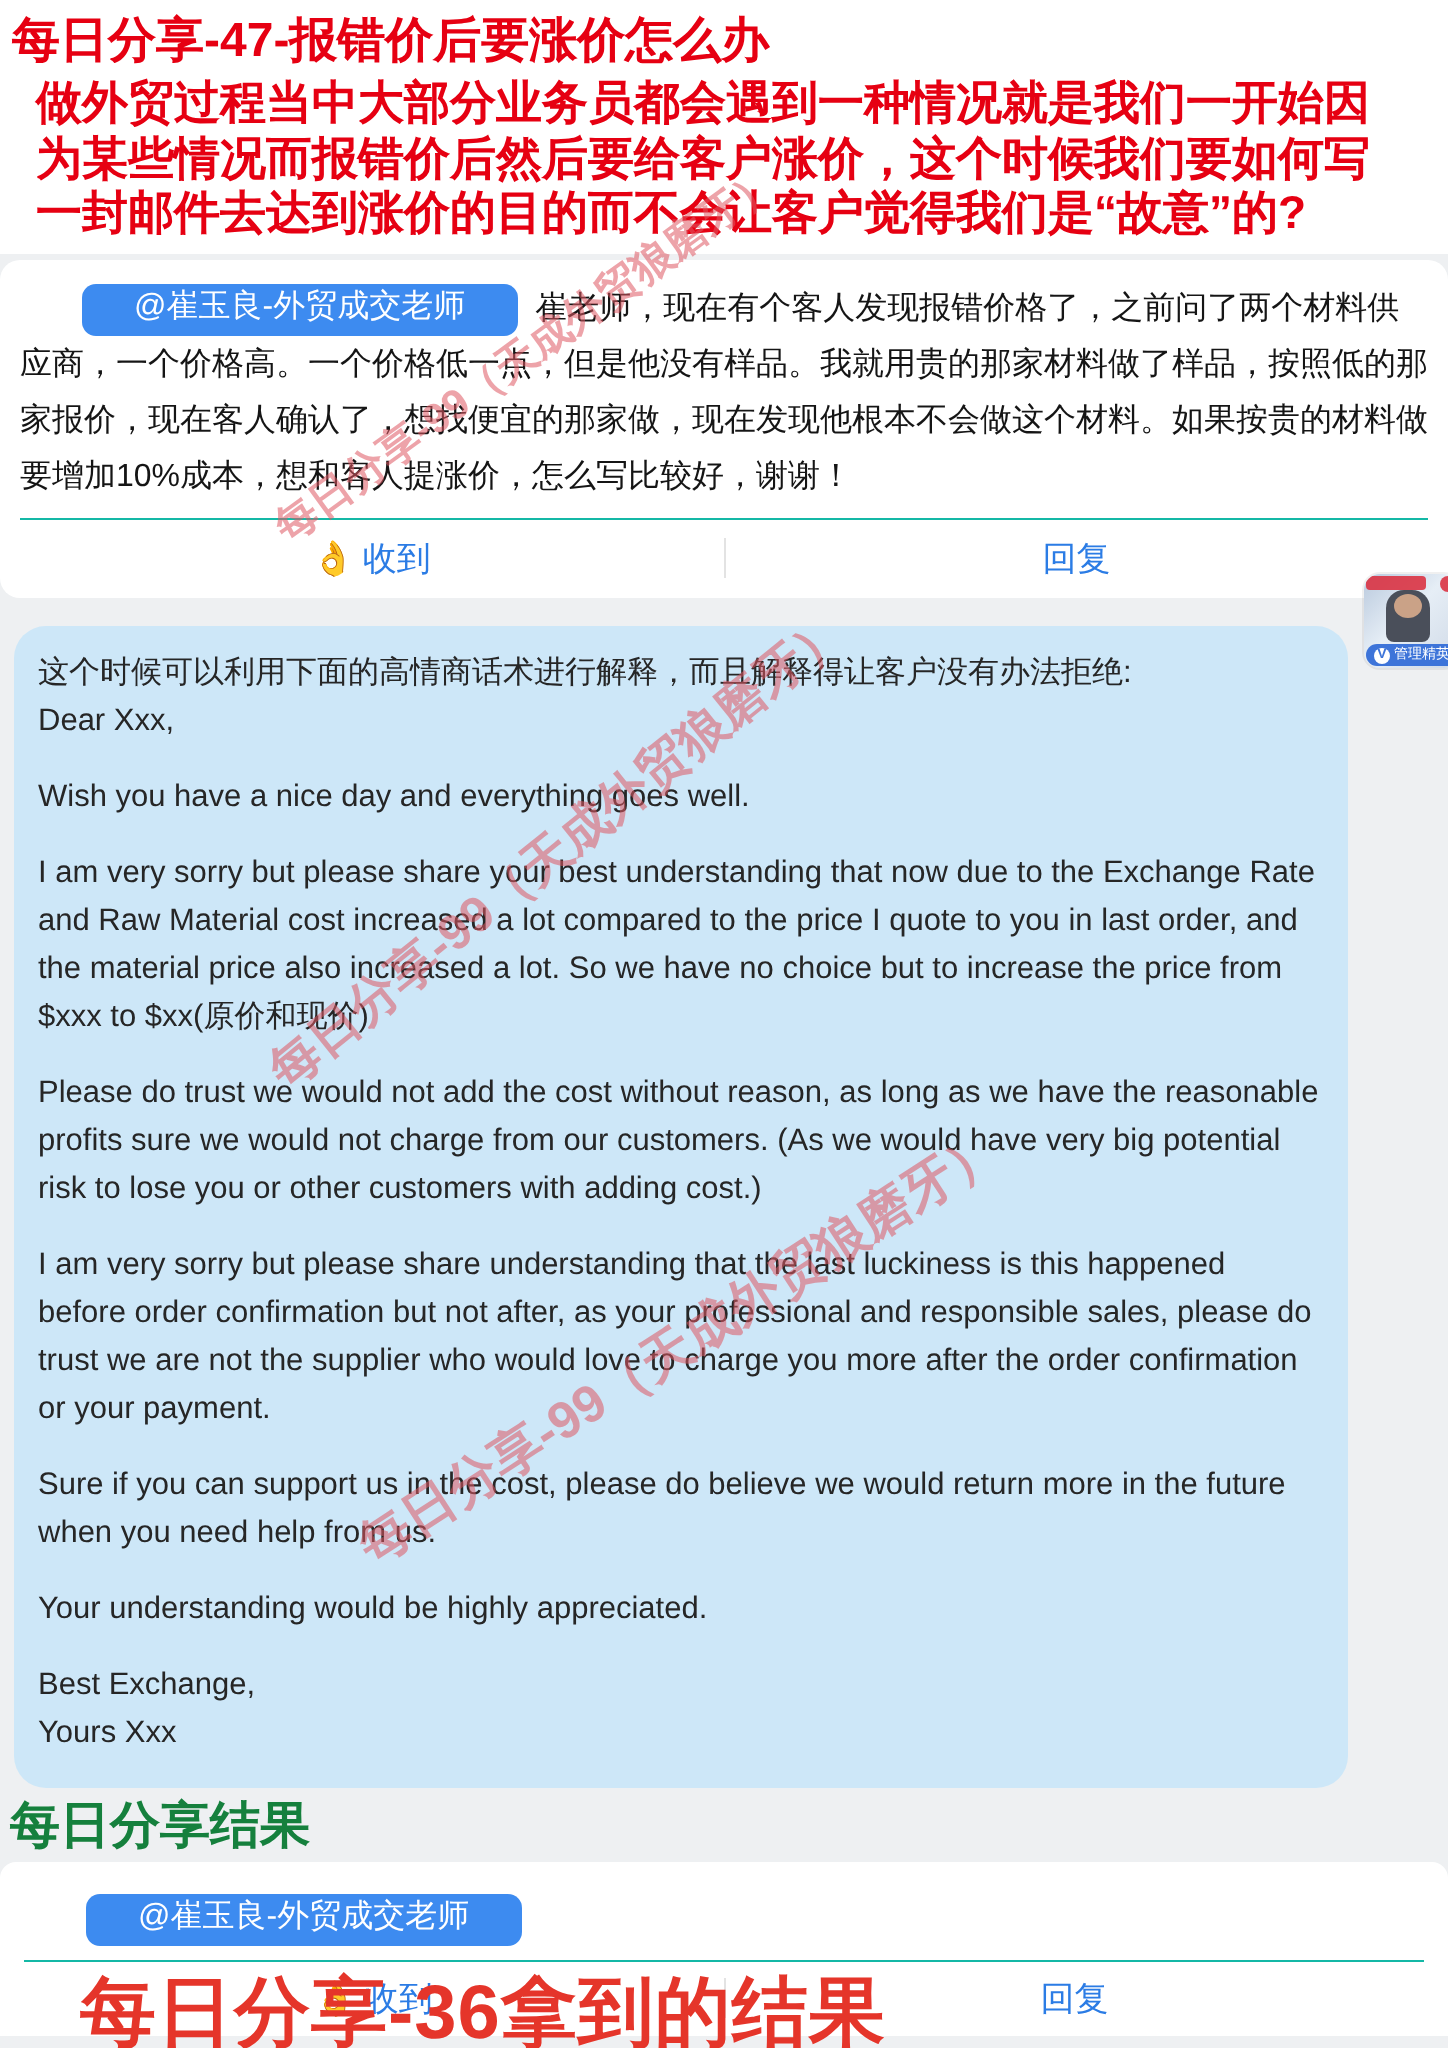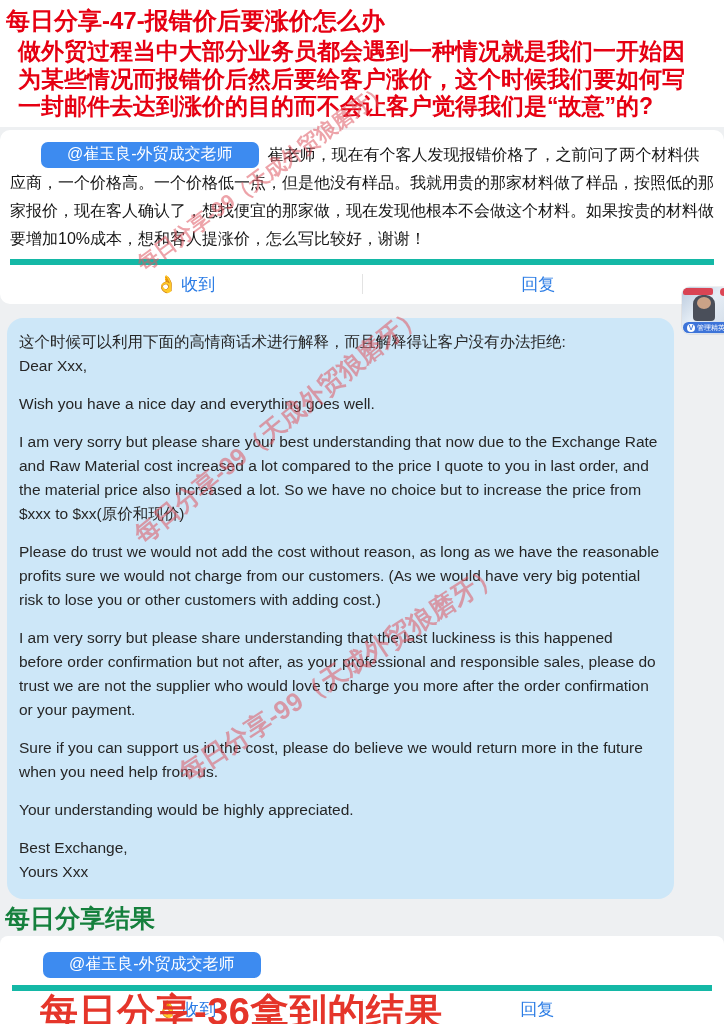--- a/index.html
+++ b/index.html
@@ -17,21 +17,21 @@
   .card{background:#ffffff;border-radius:10px;margin-top:3px;}
   .q-card{padding:11px 10px 0 10px;}
   .q-text{font-size:16px;line-height:28px;color:#151515;}
   .badge{
     display:inline-block;background:#3d8bf0;color:#fff;
     border-radius:7px;padding:1px 26px 3px;font-size:16px;line-height:22px;
     margin-right:9px;vertical-align:1px;margin-left:31px;
   }
   .actions{
     display:flex;align-items:center;height:39px;margin-top:6px;
-    border-top:6px solid #14b8a6;position:relative;
+    border-top:1px solid #14b8a6;position:relative;
   }
   .action{
     flex:1;text-align:center;color:#2b7ce5;font-size:17px;
     background:none;border:none;cursor:pointer;font-family:inherit;line-height:1;
   }
   .action .ok-ico{color:#d19a5e;font-size:17px;margin-right:4px;}
   .vdiv{width:1px;height:20px;background:#e3e3e3;}
   
   .bubble{
     position:relative;margin:14px 0 0 7px;width:667px;box-sizing:border-box;

